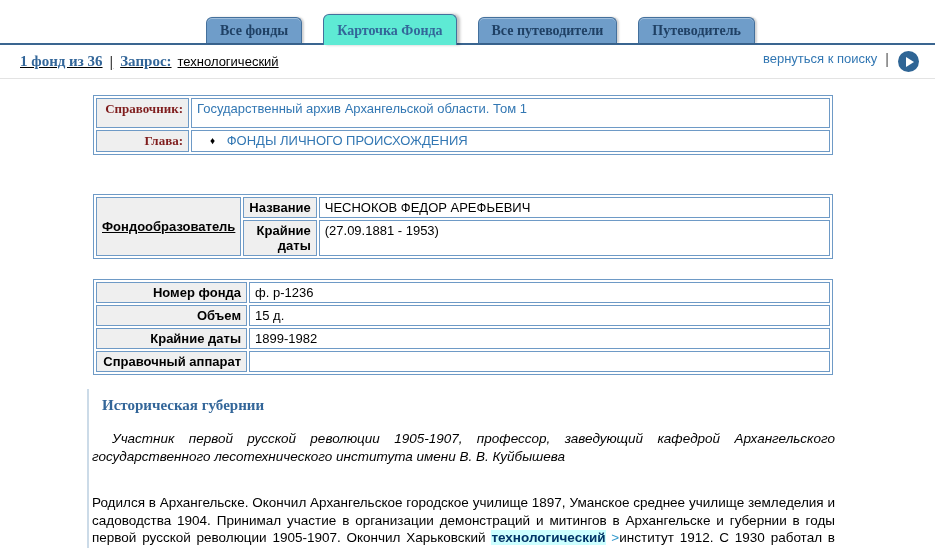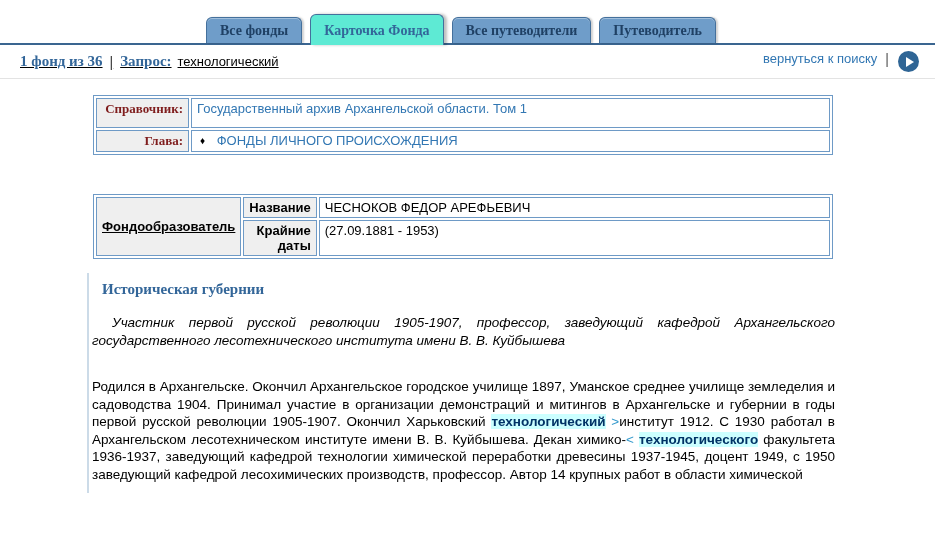--- a/index.html
+++ b/index.html
@@ -1,21 +1,21 @@
 <!DOCTYPE html>
 <html lang="ru"><head>
 <meta charset="utf-8">
 <style>
   * { margin:0; padding:0; box-sizing:border-box; }
   html,body { width:935px; height:548px; background:#ffffff; overflow:hidden;
               font-family:"Liberation Sans", sans-serif; color:#000; }
 
   
   .tabbar { position:relative; height:45px; padding-left:206px;
-            display:flex; align-items:flex-end; gap:8px;
+            display:flex; align-items:flex-end; gap:21px;
             border-bottom:2px solid #3a6590; }
   .tab { background:#6f9dc9; border:1px solid #44709c; border-bottom:none;
          border-radius:6px 6px 0 0; padding:5px 13px 4px;
          font-family:"Liberation Serif", serif; font-weight:bold; font-size:14px;
          color:#1f4064; cursor:pointer; white-space:nowrap;
          box-shadow:inset 0 1px 0 rgba(255,255,255,.35), 2px 0 2px rgba(0,0,0,.18); }
   .tab.active { background:#5eead4; color:#336699; margin-bottom:-2px;
                 padding-top:8px; padding-bottom:6px; position:relative; z-index:2;
                 box-shadow:3px 0 3px rgba(0,0,0,.25); }
 
@@ -98,21 +98,21 @@
   <table class="t t1">
     <tbody>
         <tr>
       <td class="gray serif-lbl row-tall" style="width:93px">Справочник:</td>
       <td>
         <a class="val-link">Государственный архив Архангельской области. Том 1</a>
       </td>
     </tr>
     <tr>
       <td class="gray serif-lbl">Глава:</td>
-      <td style="padding-left:8px">
+      <td style="padding-left:18px">
         <span class="bullet">♦</span>
         <a class="val-link">ФОНДЫ ЛИЧНОГО ПРОИСХОЖДЕНИЯ</a>
       </td>
     </tr>
   </tbody>
     </table>
 
   <table class="t t2">
     <tbody>
         <tr>
@@ -120,20 +120,40 @@
       <td class="gray" style="width:71px">Название</td>
       <td>ЧЕСНОКОВ ФЕДОР АРЕФЬЕВИЧ</td>
     </tr>
     <tr>
       <td class="gray row2">Крайние даты</td>
       <td class="row2">(27.09.1881 - 1953)</td>
     </tr>
   </tbody>
     </table>
 
+  <table class="t t3">
+    <tbody>
+        <tr>
+      <td class="gray" style="width:151px">Номер фонда</td>
+      <td>ф. р-1236</td>
+    </tr>
+    <tr>
+      <td class="gray">Объем</td>
+      <td>15 д.</td>
+    </tr>
+    <tr>
+      <td class="gray">Крайние даты</td>
+      <td>1899-1982</td>
+    </tr>
+    <tr>
+      <td class="gray">Справочный аппарат</td>
+      <td></td>
+    </tr>
+  </tbody>
+    </table>
 
 </div>
 
 <div class="history">
   <h3>Историческая губернии</h3>
   <p class="lead-para">Участник первой русской революции 1905-1907, профессор, заведующий кафедрой Архангельского государственного лесотехнического института имени В. В. Куйбышева</p>
   <p class="body-para"><span class="seg-text">Родился в Архангельске. Окончил Архангельское городское училище 1897, Уманское среднее училище земледелия и садоводства 1904. Принимал участие в организации демонстраций и митингов в Архангельске и губернии в годы первой русской революции 1905-1907. Окончил Харьковский </span><span class="seg-highlight">технологический</span><span class="seg-text"> </span><span class="seg-marker">&gt;</span><span class="seg-text">институт 1912. С 1930 работал в Архангельском лесотехническом институте имени В. В. Куйбышева. Декан химико-</span><span class="seg-marker">&lt;</span><span class="seg-text"> </span><span class="seg-highlight">технологического</span><span class="seg-text"> факультета 1936-1937, заведующий кафедрой технологии химической переработки древесины 1937-1945, доцент 1949, с 1950 заведующий кафедрой лесохимических производств, профессор. Автор 14 крупных работ в области химической</span></p>
 </div>
 
 </body></html>

